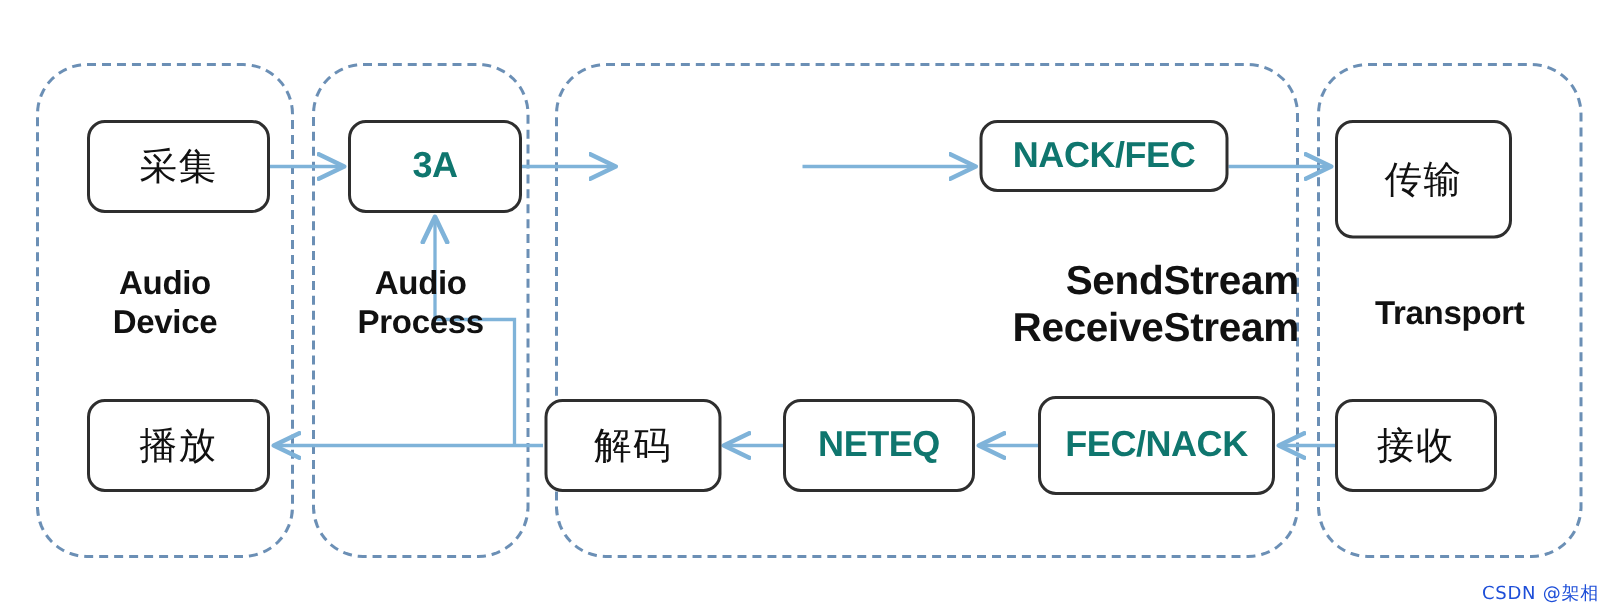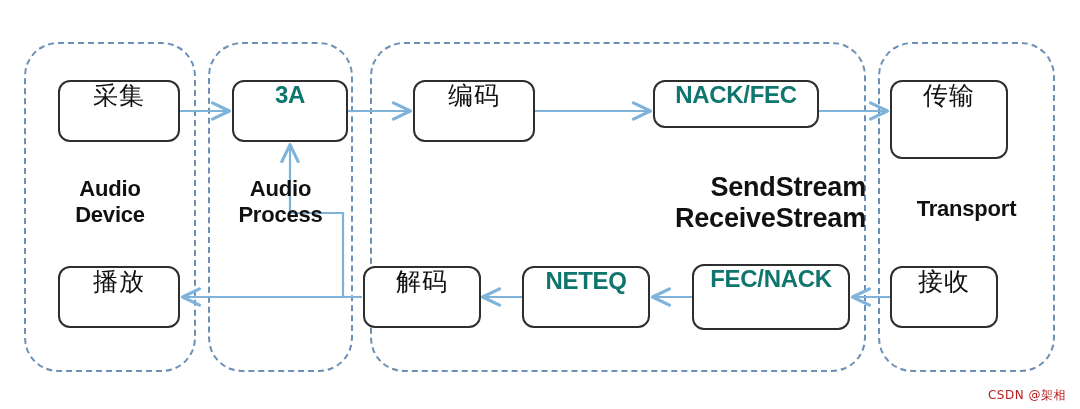--- a/index.html
+++ b/index.html
@@ -31,20 +31,21 @@
     box-sizing: border-box;
     background: transparent;
   }
   .node {
     position: absolute;
     box-sizing: border-box;
     border: 2px solid #2e2e2e;
     border-radius: 12px;
     background: #ffffff;
     display: flex;
+    align-items: center;
     justify-content: center;
     text-align: center;
     line-height: 1.12;
   }
   .node-cn {
     font-family: "DejaVu Serif", "Liberation Serif", serif;
     font-size: 25px;
     font-weight: 400;
     color: #111111;
     letter-spacing: 1px;
@@ -67,21 +68,21 @@
     white-space: pre-line;
   }
   .group-label.small { font-size: 22px; }
   .group-label.big   { font-size: 27px; }
   .watermark {
     position: absolute;
     right: 14px;
     bottom: 5px;
     font-family: "DejaVu Sans", "Liberation Sans", sans-serif;
     font-size: 12px;
-    color: #b91c1c;
+    color: #1d4ed8;
     letter-spacing: 0.5px;
   }
 </style>
 </head>
 <body>
 
 <div id="canvas">
 
   <div class="group-box" style="left:24px;  top:42px;  width:172px; height:330px;"></div>
   <div class="group-box" style="left:208px; top:42px;  width:145px; height:330px;"></div>
@@ -109,23 +110,20 @@
       <path d="M343,297 L343,213 L290,213 L290,145" marker-end="url(#ar)"></path>
     </g>
   </svg>
 
   <div class="node node-cn" style="left:58px;  top:80px;  width:122px; height:62px;">
       <span>采集</span>
     </div>
   <div class="node node-en" style="left:232px; top:80px;  width:116px; height:62px;">
       <span>3A</span>
     </div>
-  <div class="node node-cn" style="left:413px; top:80px;  width:122px; height:62px;">
-      <span>编码</span>
-    </div>
   <div class="node node-en" style="left:653px; top:80px;  width:166px; height:48px;">
       <span>NACK/FEC</span>
     </div>
   <div class="node node-cn" style="left:890px; top:80px;  width:118px; height:79px;">
       <span>传输</span>
     </div>
 
   <div class="node node-cn" style="left:58px;  top:266px; width:122px; height:62px;">
       <span>播放</span>
     </div>

